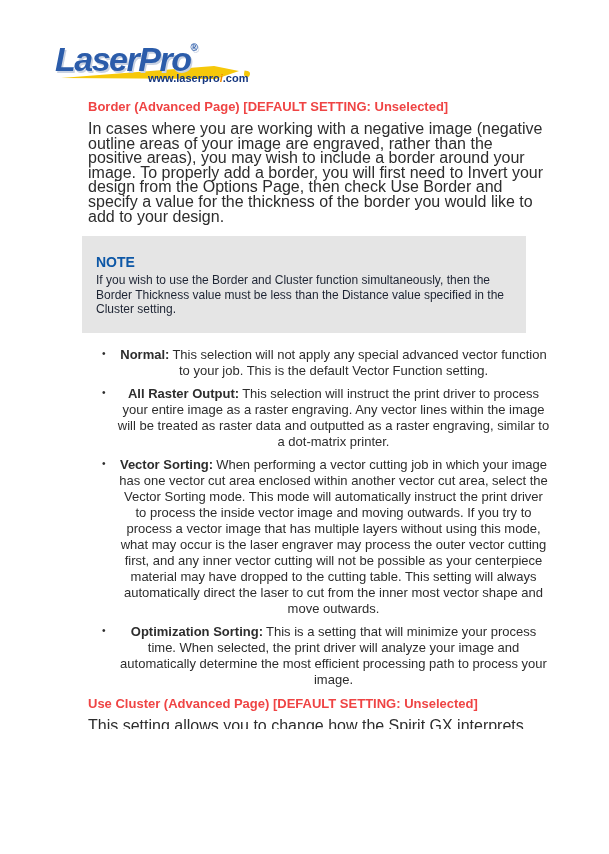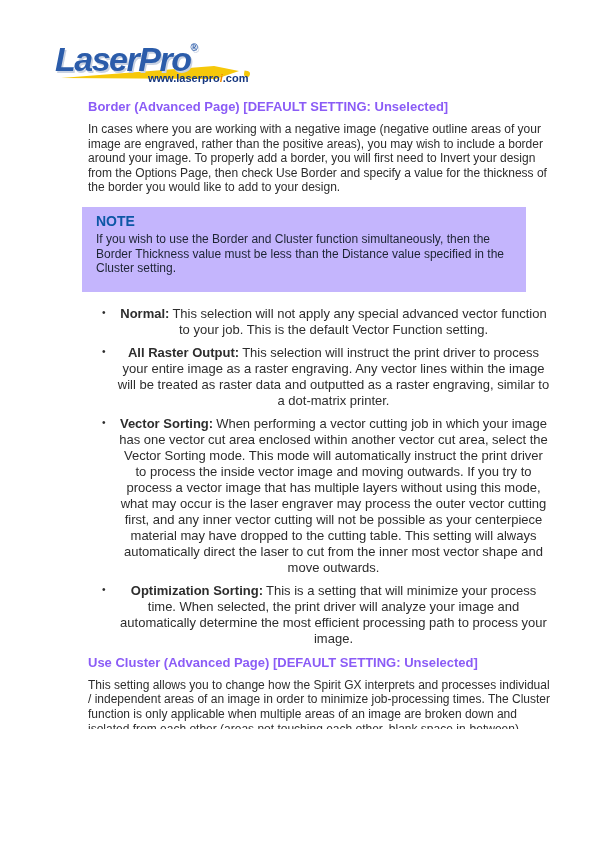--- a/index.html
+++ b/index.html
@@ -37,35 +37,35 @@
   .logo-site {
     position:absolute; z-index:3; left:93px; top:42px;
     font-size:11px; font-weight:bold; color:#16377f; letter-spacing:0;
     white-space:nowrap;
   }
   .accent-i { color:#f08a00; font-style:italic; }
 
   
   .content { position:absolute; left:88px; top:98px; width:462px; }
   .section-heading {
-    font-size:13px; font-weight:bold; color:#8b5cf6;
+    font-size:13px; font-weight:bold; color:#ef4444;
     margin:0 0 7px 0; line-height:17px;
   }
   .section-heading.spaced { margin-top:5px; }
   .content p {
-    font-size:12px; line-height:14.6px; color:#2d2d2d;
+    font-size:16px; line-height:14.6px; color:#2d2d2d;
     margin:0 0 10px 0; text-align:left;
   }
 
   
   .note-box {
     margin:12px 0 14px -6px;
     width:calc(100% - 18px);
-    background:#c4b5fd;
-    padding:6px 14px 16px 14px;
+    background:#e5e5e5;
+    padding:18px 14px 16px 14px;
   }
   .note-title { font-size:14px; font-weight:bold; color:#0d57a6; margin:0 0 3px 0; }
   .note-body { font-size:12px; line-height:14.6px; color:#1d2433; }
 
   
   .bullets { list-style:none; margin:0 0 4px 0; padding:0 0 0 14px; }
   .bullets li { display:flex; margin:0 0 7px 0; }
   .bullets .dot { width:15px; flex:0 0 15px; font-size:10.3px; line-height:14.6px; color:#2d2d2d; }
   .bullets .b-text { flex:1; font-size:13px; line-height:16px; color:#2d2d2d;text-align:center; }
   .b-label { font-weight:bold; margin-right:3px; }

